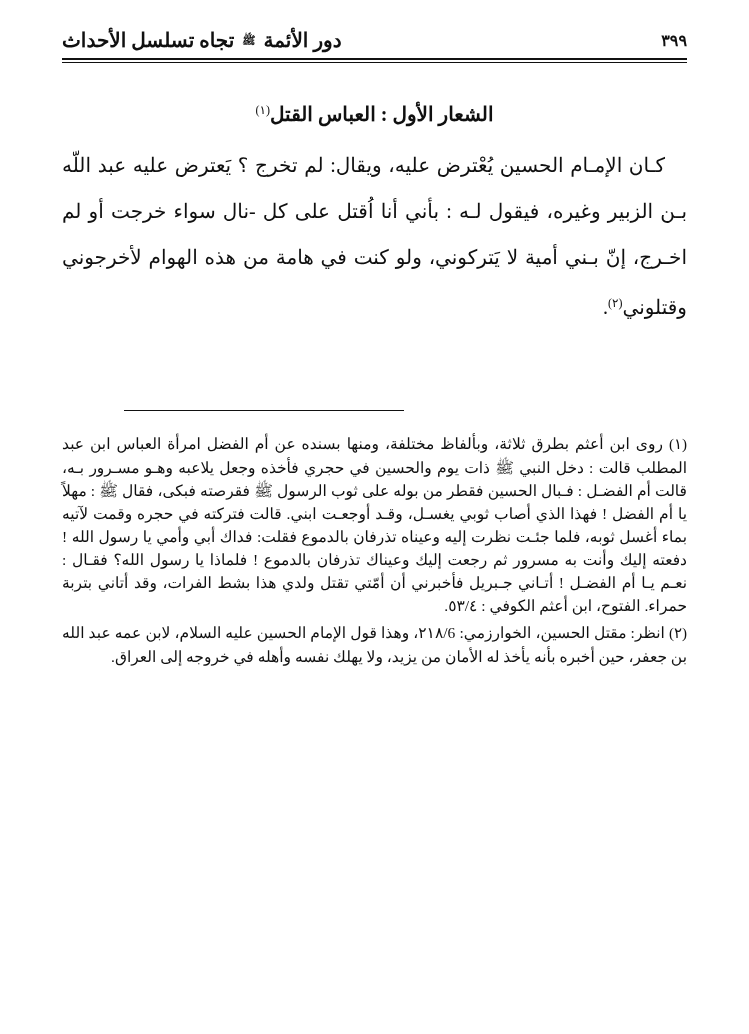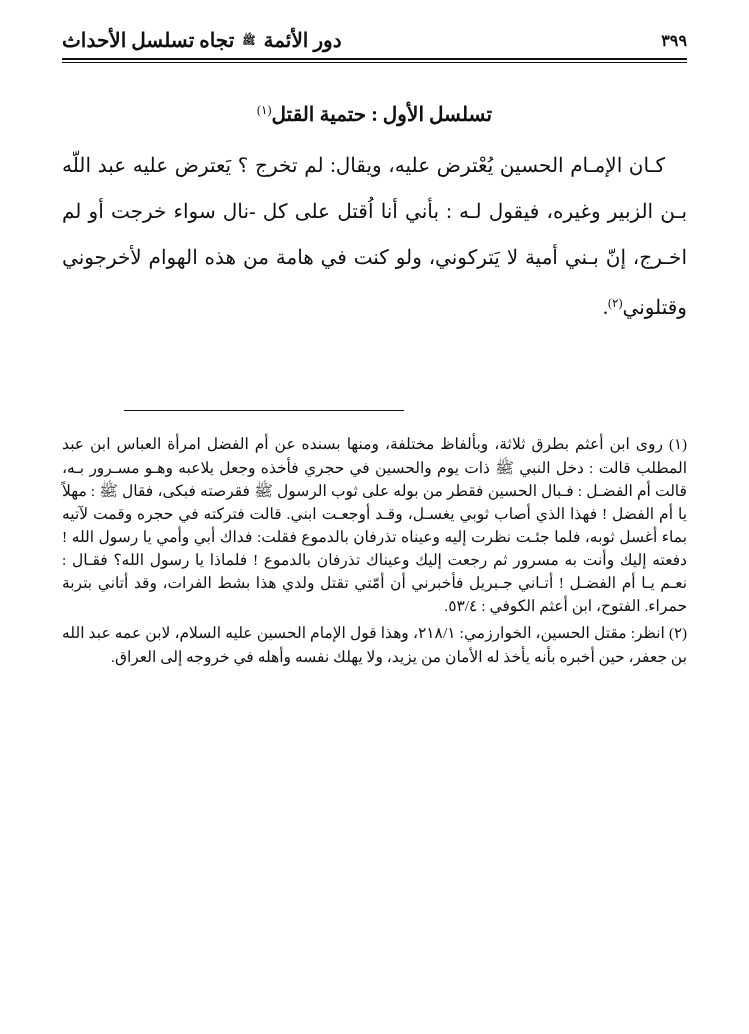--- a/index.html
+++ b/index.html
@@ -138,33 +138,33 @@
       <span>دور الأئمة</span>
       <span class="honorific">ﷺ</span>
       <span>تجاه تسلسل الأحداث</span>
     </div>
     <div class="page-number">٣٩٩</div>
   </div>
   <div class="header-rule"></div>
 
   <div class="body">
     <div class="section-title">
-      <span>تسلسل الأول : حتمية القتل</span><span class="fn">(١)</span>
+      <span>الشعار الأول : العباس القتل</span><span class="fn">(١)</span>
     </div>
     <p class="body-para">
       <span>كـان الإمـام الحسين يُعْترض عليه، ويقال: لم تخرج ؟ يَعترض عليه عبد اللّه بـن الزبير وغيره، فيقول لـه : بأني أنا اُقتل على كل -نال سواء خرجت أو لم اخـرج، إنّ بـني أمية لا يَتركوني، ولو كنت في هامة من هذه الهوام لأخرجوني وقتلوني</span><span class="fn">(٢)</span><span>.</span>
     </p>
   </div>
 
   <div class="fn-rule"></div>
 
   <div class="footnotes">
     <p class="fn-item">
       <span class="marker">(١)</span>
       <span>روى ابن أعثم بطرق ثلاثة، وبألفاظ مختلفة، ومنها بسنده عن أم الفضل امرأة العباس ابن عبد المطلب قالت : دخل النبي ﷺ ذات يوم والحسين في حجري فأخذه وجعل يلاعبه وهـو مسـرور بـه، قالت أم الفضـل : فـبال الحسين فقطر من بوله على ثوب الرسول ﷺ فقرصته فبكى، فقال ﷺ : مهلاً يا أم الفضل ! فهذا الذي أصاب ثوبي يغسـل، وقـد أوجعـت ابني. قالت فتركته في حجره وقمت لآتيه بماء أغسل ثوبه، فلما جئـت نظرت إليه وعيناه تذرفان بالدموع فقلت: فداك أبي وأمي يا رسول الله ! دفعته إليك وأنت به مسرور ثم رجعت إليك وعيناك تذرفان بالدموع ! فلماذا يا رسول الله؟ فقـال : نعـم يـا أم الفضـل ! أتـاني جـبريل فأخبرني أن أمّتي تقتل ولدي هذا بشط الفرات، وقد أتاني بتربة حمراء. الفتوح، ابن أعثم الكوفي : ٥٣/٤.</span>
     </p>
     <p class="fn-item">
       <span class="marker">(٢)</span>
-      <span>انظر: مقتل الحسين، الخوارزمي: ٢١٨/١، وهذا قول الإمام الحسين عليه السلام، لابن عمه عبد الله بن جعفر، حين أخبره بأنه يأخذ له الأمان من يزيد، ولا يهلك نفسه وأهله في خروجه إلى العراق.</span>
+      <span>انظر: مقتل الحسين، الخوارزمي: ٢١٨/6، وهذا قول الإمام الحسين عليه السلام، لابن عمه عبد الله بن جعفر، حين أخبره بأنه يأخذ له الأمان من يزيد، ولا يهلك نفسه وأهله في خروجه إلى العراق.</span>
     </p>
   </div>
 
 </div>
 
 </body></html>

